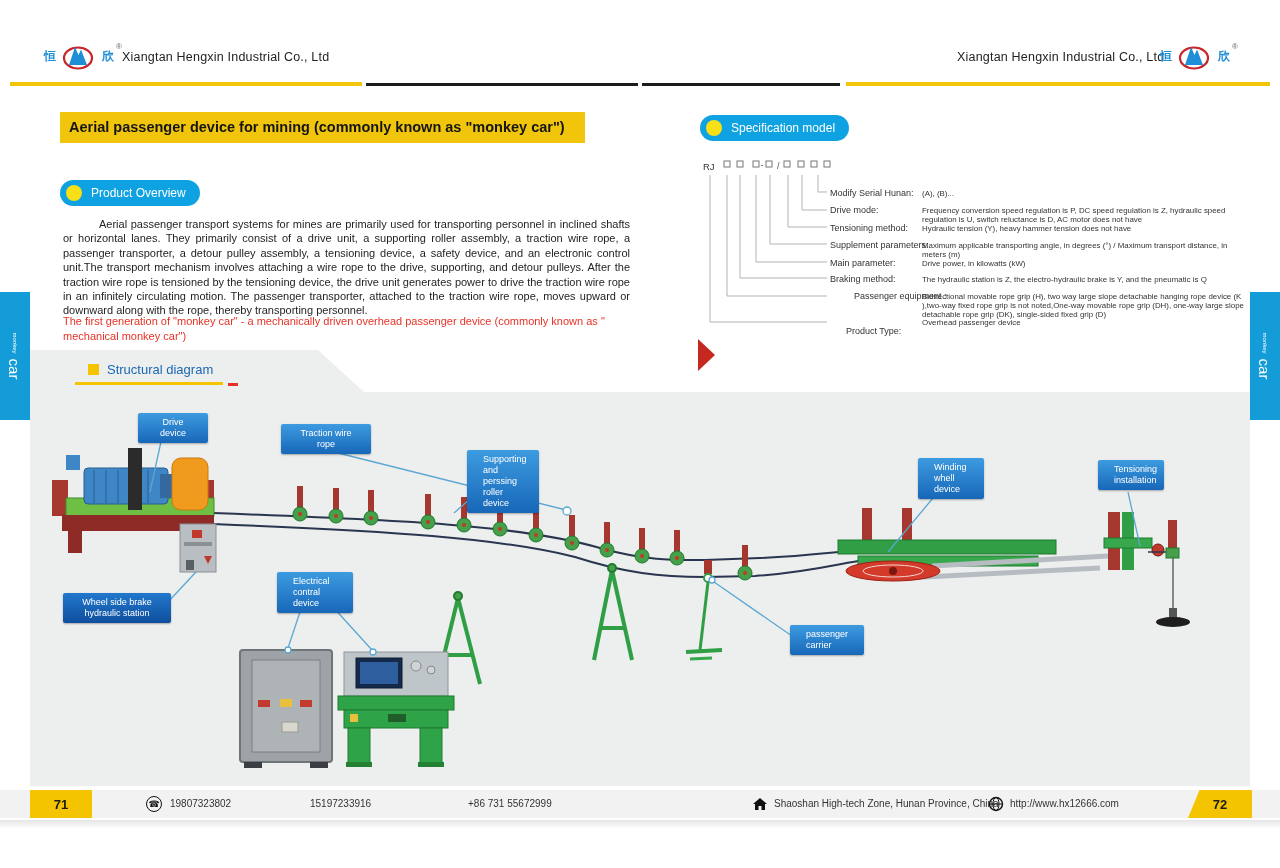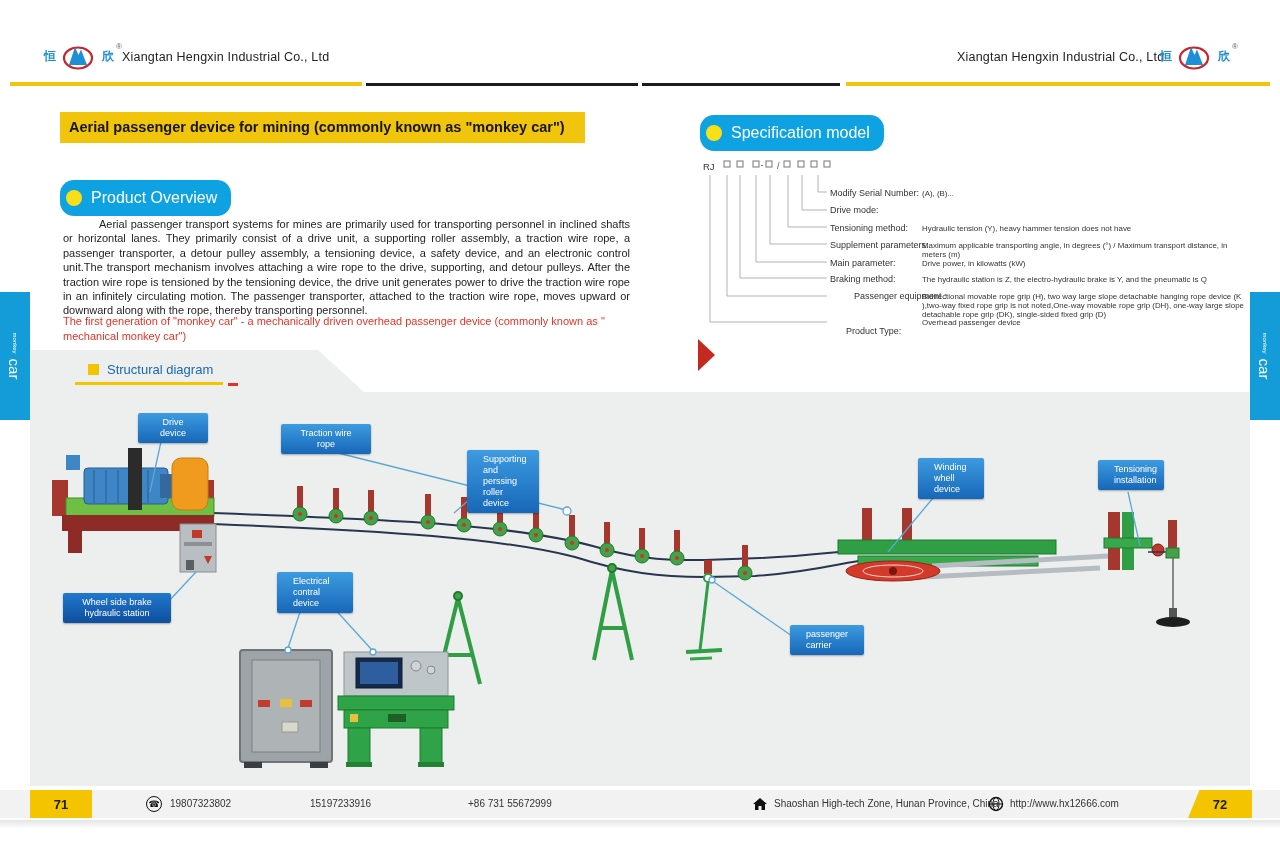--- a/index.html
+++ b/index.html
@@ -14,22 +14,22 @@
   .logo-char { color:#1E8ED6; font-size:12px; font-weight:bold; }
   .reg-mark { color:#666; font-size:8px; position:relative; top:-10px; }
 
   .rule { position:absolute; }
   .rule.yellow { background:#F2C70B; height:4px; }
   .rule.black  { background:#1c1c1c; height:3px; }
 
   
   .title-banner { background:#F2C50D; width:525px; height:31px; line-height:31px;
                   padding-left:9px; font-size:14.5px; font-weight:bold; color:#151515; }
-  .pill { background:#0FA2E2; border-radius:14px; height:36px; display:flex; align-items:center;
-          padding:0 14px 0 6px; gap:9px; color:#fff; font-size:16px; width:max-content; }
+  .pill { background:#0FA2E2; border-radius:14px; height:26px; display:flex; align-items:center;
+          padding:0 14px 0 6px; gap:9px; color:#fff; font-size:12px; width:max-content; }
   .pill .dot { width:16px; height:16px; border-radius:50%; background:#F7E017; flex:0 0 auto; }
   .body-text { width:567px; font-size:11px; line-height:14.4px; color:#1e1e1e; text-align:justify; }
   .body-text .indent { display:inline-block; width:36px; }
   .red-note { width:567px; font-size:11px; line-height:14.5px; color:#E83226; }
 
   .gray-panel { left:0; top:0; width:1280px; height:868px; background:#ECEFEE;
                 clip-path:polygon(30px 350px, 318px 350px, 364px 392px, 1250px 392px, 1250px 786px, 30px 786px); }
 
   .sect-square { width:11px; height:11px; background:#F5C400; }
   .sect-title { font-size:13px; color:#1A67B4; }
@@ -348,24 +348,25 @@
         <path d="M727 175 V296 H827"></path>
         <path d="M740 175 V278 H827"></path>
       <path d="M756 175 V262 H827"></path>
         <path d="M770 175 V244 H827"></path>
         <path d="M788 175 V227 H827"></path>
       <path d="M802 175 V210 H827"></path>
         <path d="M818 175 V192 H827"></path>
     </g>
   </svg>
 
-  <div class="spec-label" style="left:830px; top:188px;">Modify Serial Number:</div>
+  <div class="spec-label" style="left:830px; top:188px;">Modify Serial Hunan:</div>
   <div class="spec-value" style="left:922px; top:189px;">(A), (B)...</div>
 
   <div class="spec-label" style="left:830px; top:205px;">Drive mode:</div>
+  <div class="spec-value" style="left:922px; top:206px;">Frequency conversion speed regulation is P, DC speed regulation is Z, hydraulic speed regulation is U, switch reluctance is D, AC motor does not have</div>
 
   <div class="spec-label" style="left:830px; top:223px;">Tensioning method:</div>
   <div class="spec-value" style="left:922px; top:224px;">Hydraulic tension (Y), heavy hammer tension does not have</div>
 
   <div class="spec-label" style="left:830px; top:240px;">Supplement parameters:</div>
   <div class="spec-value" style="left:922px; top:241px;">Maximum applicable transporting angle, in degrees (°) / Maximum transport distance, in meters (m)</div>
 
   <div class="spec-label" style="left:830px; top:258px;">Main parameter:</div>
   <div class="spec-value" style="left:922px; top:259px;">Drive power, in kilowatts (kW)</div>
 

